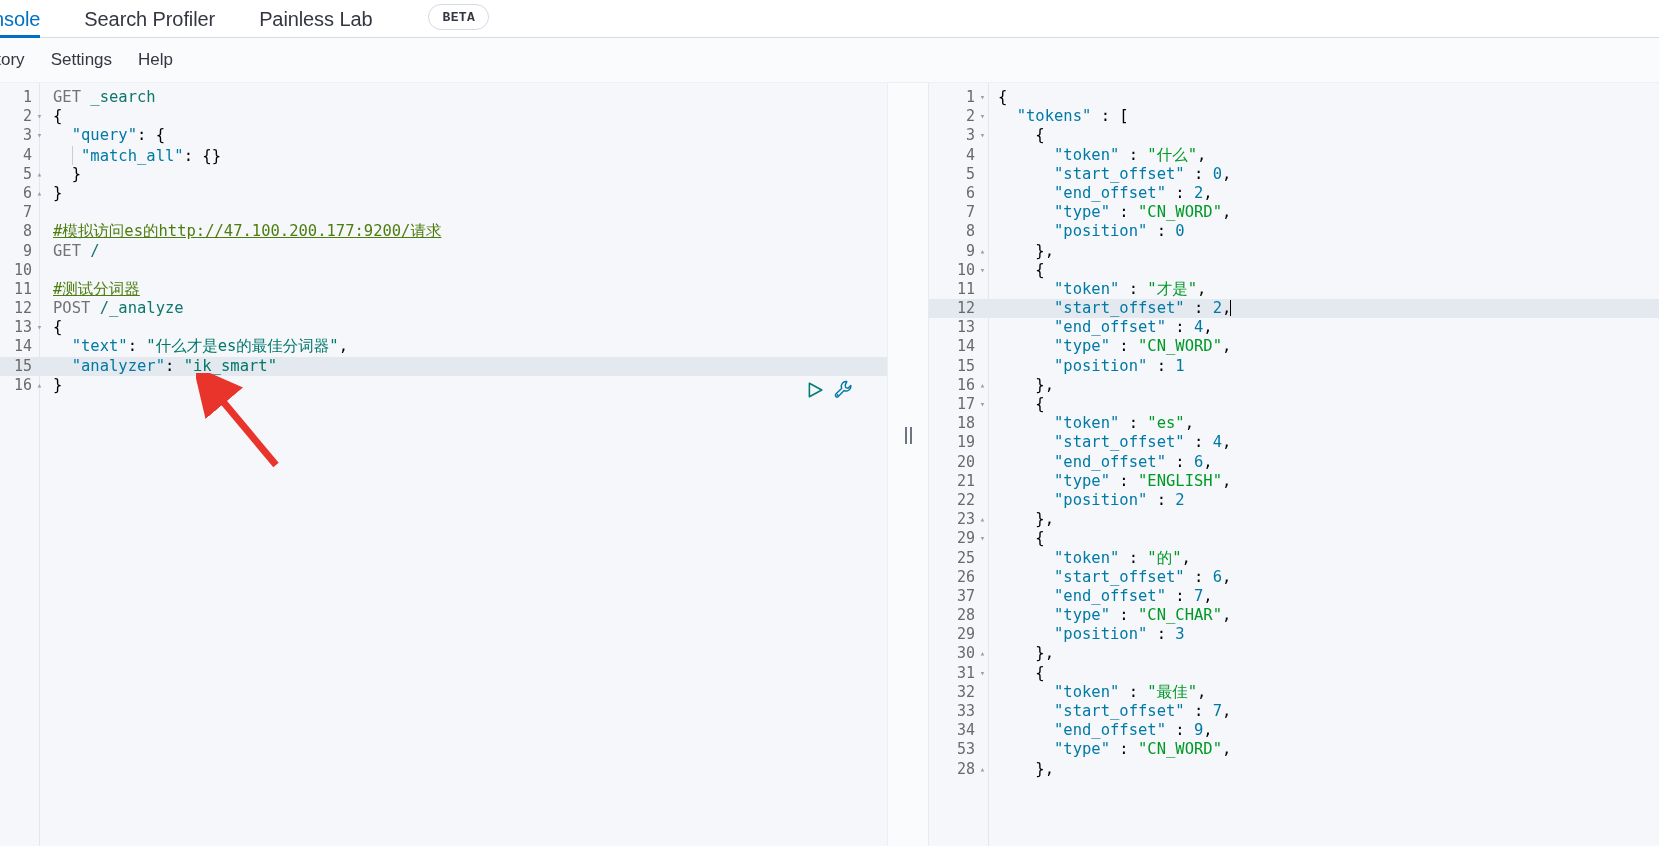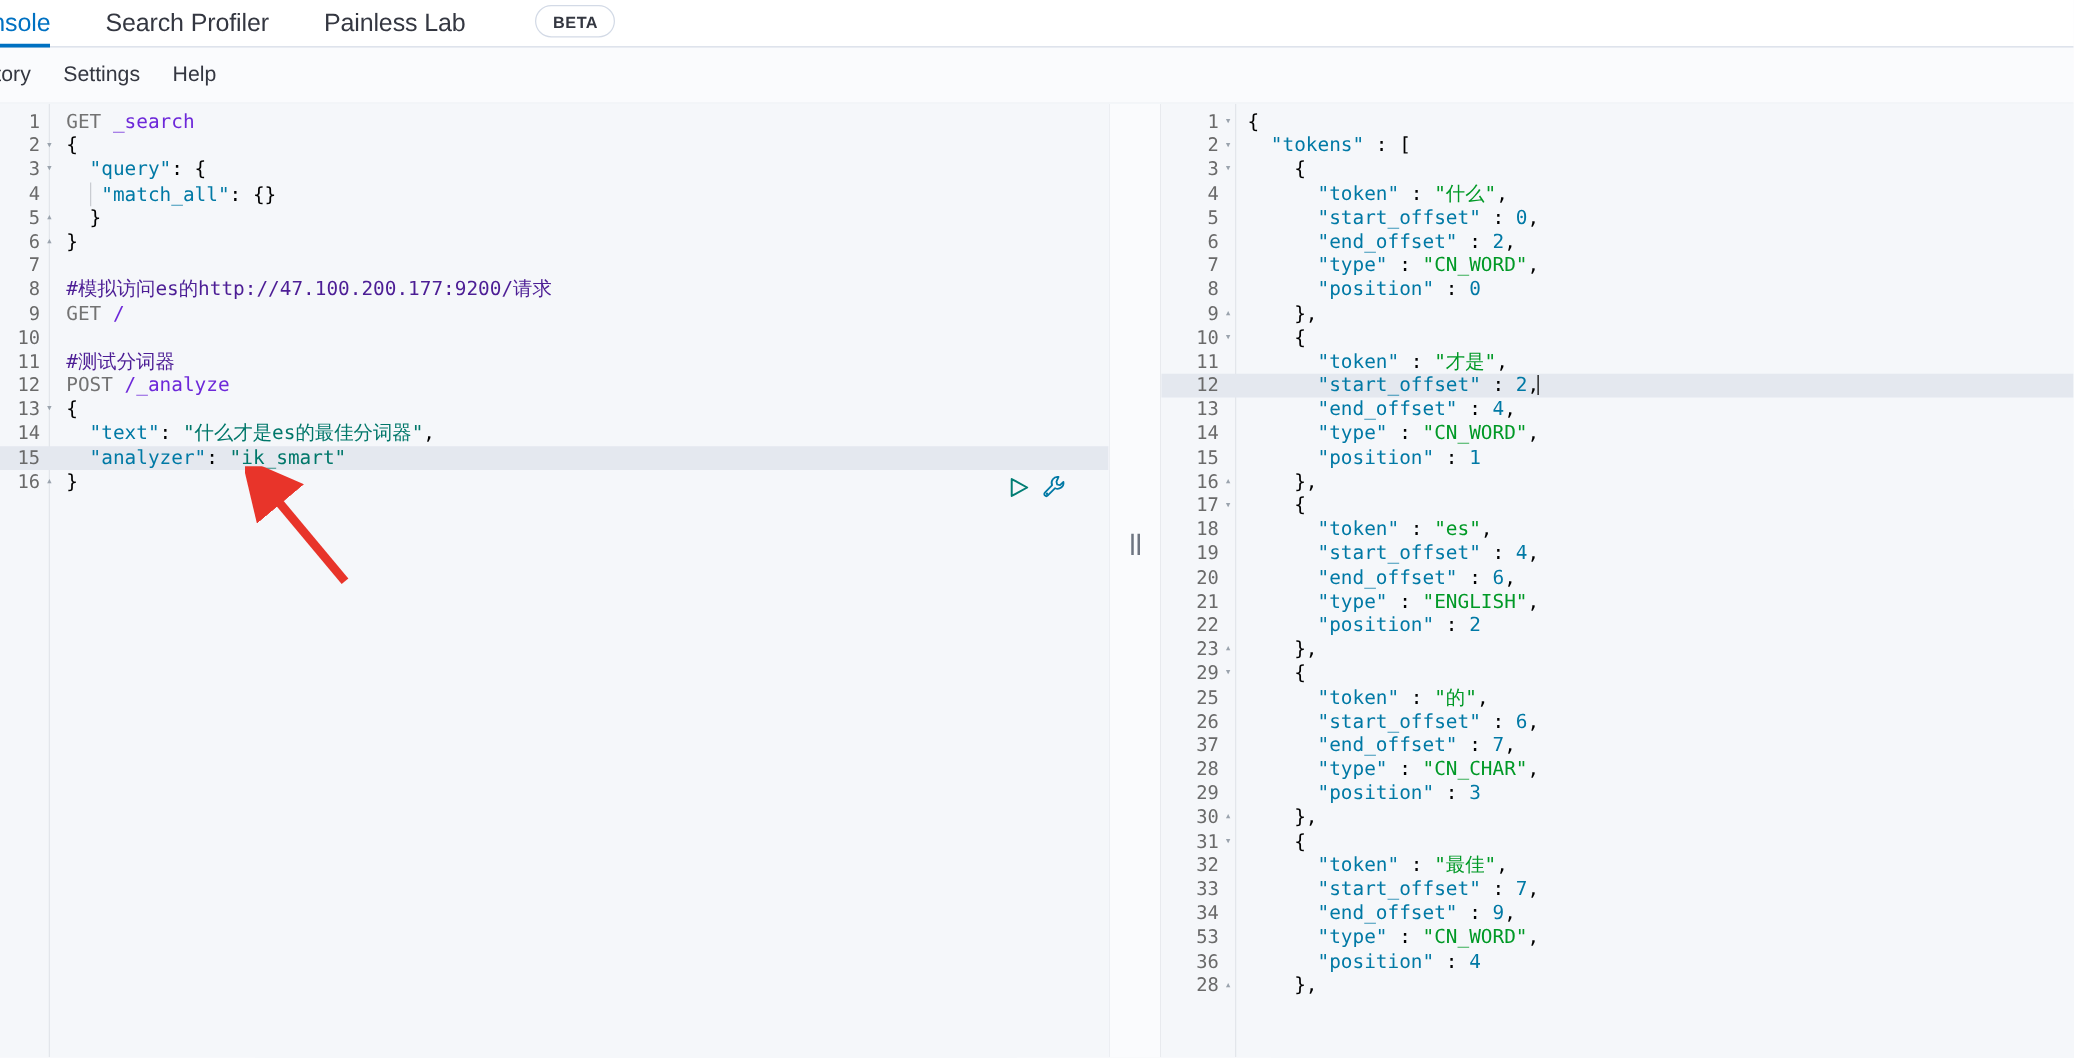--- a/index.html
+++ b/index.html
@@ -65,20 +65,21 @@
     padding: 12px 13px;
     border: 1px solid #d3dae6;
     border-radius: 13px;
     font-size: 13px;
     font-weight: bold;
     color: #343741;
     letter-spacing: 0.4px;
     margin-left: 12px;
     margin-top: 4px;
     background: #fff;
+    font-family: Liberation Mono, monospace;
   }
 
   
   .menubar {
     height: 45px;
     background: #fafbfd;
     display: flex;
     align-items: center;
     border-bottom: 1px solid #eceff3;
     padding-left: 0;
@@ -151,25 +152,25 @@
 
   .gutter-sep-l {
     position: absolute;
     left: 39px; top: 0; bottom: 0;
     width: 1px;
     background: #e3e6eb;
   }
 
   
   .kw      { color: #737373; }
-  .url     { color: #6d28d9; }
+  .url     { color: #0f766e; }
   .key     { color: #0079a5; }
   .str     { color: #00776a; }
   .punct   { color: #000000; }
-  .comment { color: #4c1d95; }
+  .comment { color: #4d7c0f; text-decoration: underline; }
   .rkey    { color: #0079a5; }
   .rstr    { color: #009926; }
   .rnum    { color: #0079a5; }
 
   .indent-guide {
     display: inline-block;
     width: 0;
     border-left: 1px solid #c9ccd1;
     height: 19px;
     vertical-align: -4px;
@@ -362,20 +363,19 @@
             <div class="row"><div class="gutter">26</div><div class="fold"></div><div class="code"><span class="punct">      </span><span class="rkey">"start_offset"</span><span class="punct"> : </span><span class="rnum">6</span><span class="punct">,</span></div></div>
             <div class="row"><div class="gutter">37</div><div class="fold"></div><div class="code"><span class="punct">      </span><span class="rkey">"end_offset"</span><span class="punct"> : </span><span class="rnum">7</span><span class="punct">,</span></div></div>
             <div class="row"><div class="gutter">28</div><div class="fold"></div><div class="code"><span class="punct">      </span><span class="rkey">"type"</span><span class="punct"> : </span><span class="rstr">"CN_CHAR"</span><span class="punct">,</span></div></div>
             <div class="row"><div class="gutter">29</div><div class="fold"></div><div class="code"><span class="punct">      </span><span class="rkey">"position"</span><span class="punct"> : </span><span class="rnum">3</span></div></div>
             <div class="row"><div class="gutter">30</div><div class="fold">▴</div><div class="code"><span class="punct">    },</span></div></div>
             <div class="row"><div class="gutter">31</div><div class="fold">▾</div><div class="code"><span class="punct">    {</span></div></div>
             <div class="row"><div class="gutter">32</div><div class="fold"></div><div class="code"><span class="punct">      </span><span class="rkey">"token"</span><span class="punct"> : </span><span class="rstr">"最佳"</span><span class="punct">,</span></div></div>
             <div class="row"><div class="gutter">33</div><div class="fold"></div><div class="code"><span class="punct">      </span><span class="rkey">"start_offset"</span><span class="punct"> : </span><span class="rnum">7</span><span class="punct">,</span></div></div>
             <div class="row"><div class="gutter">34</div><div class="fold"></div><div class="code"><span class="punct">      </span><span class="rkey">"end_offset"</span><span class="punct"> : </span><span class="rnum">9</span><span class="punct">,</span></div></div>
             <div class="row"><div class="gutter">53</div><div class="fold"></div><div class="code"><span class="punct">      </span><span class="rkey">"type"</span><span class="punct"> : </span><span class="rstr">"CN_WORD"</span><span class="punct">,</span></div></div>
-            <div class="row"><div class="gutter">36</div><div class="fold"></div><div class="code"><span class="punct">      </span><span class="rkey">"position"</span><span class="punct"> : </span><span class="rnum">4</span></div></div>
             <div class="row"><div class="gutter">28</div><div class="fold">▴</div><div class="code"><span class="punct">    },</span></div></div>
           </div>
       </div>
     </div>
 
   </div>
 </div>
 
 </body></html>

